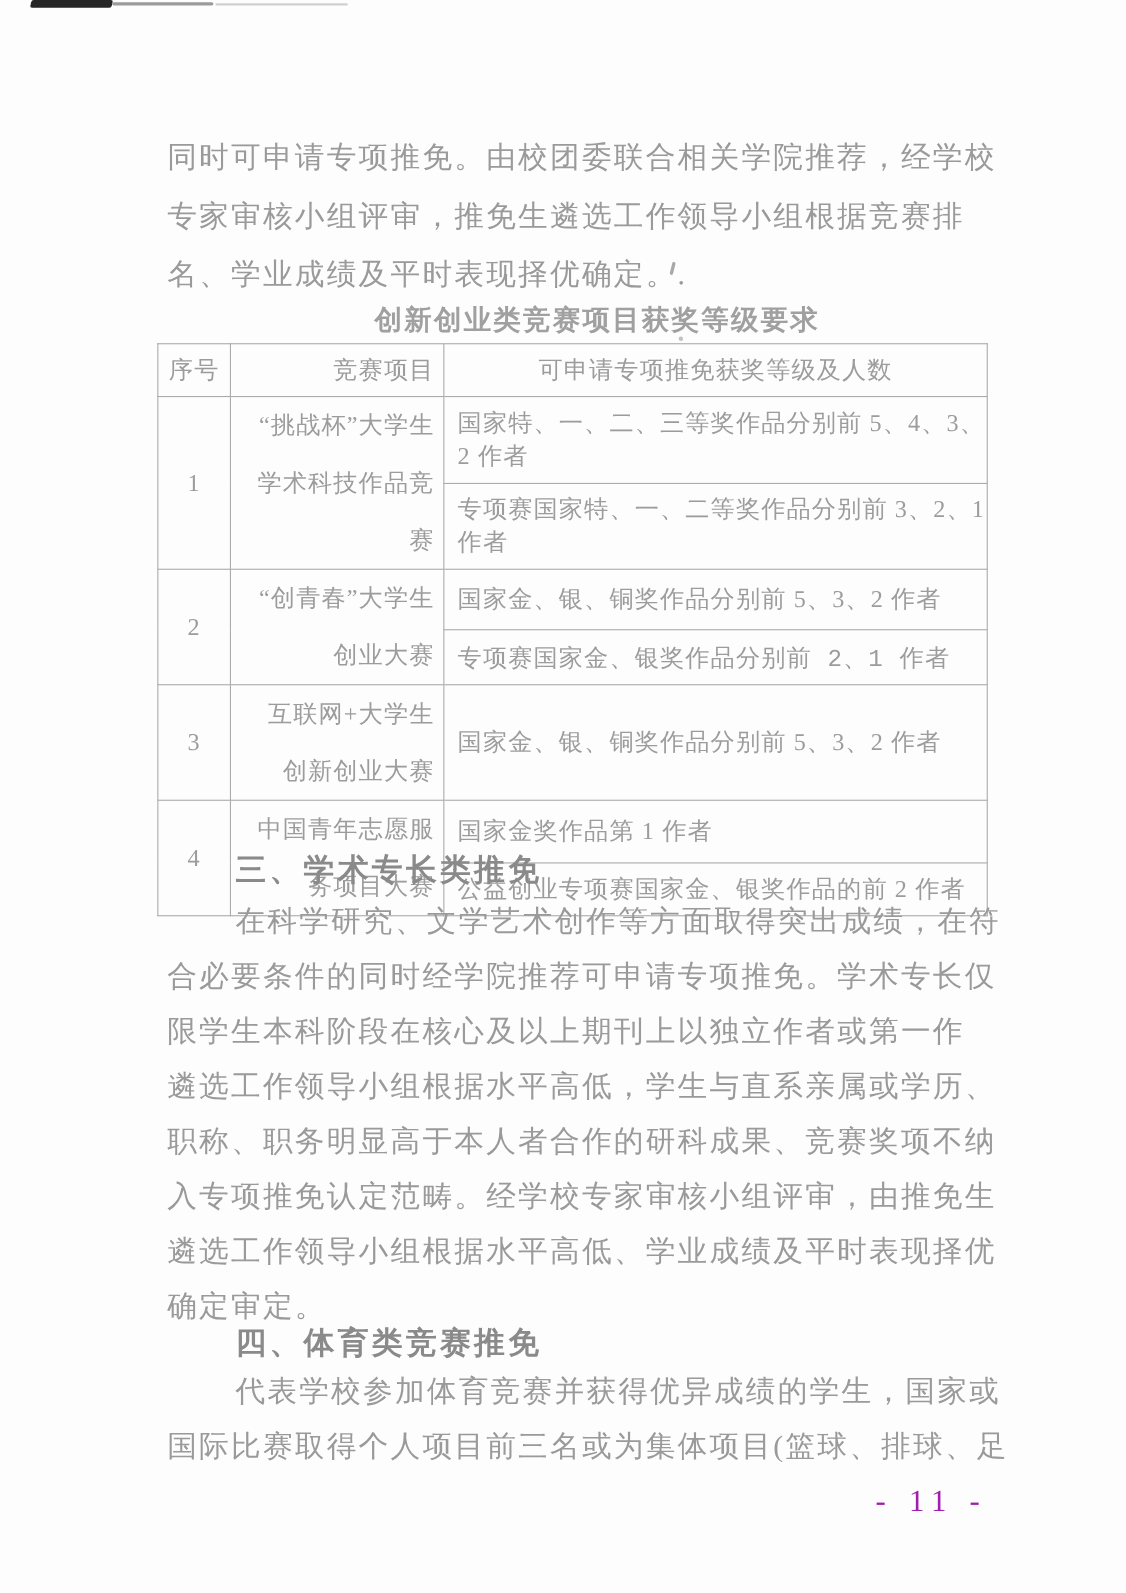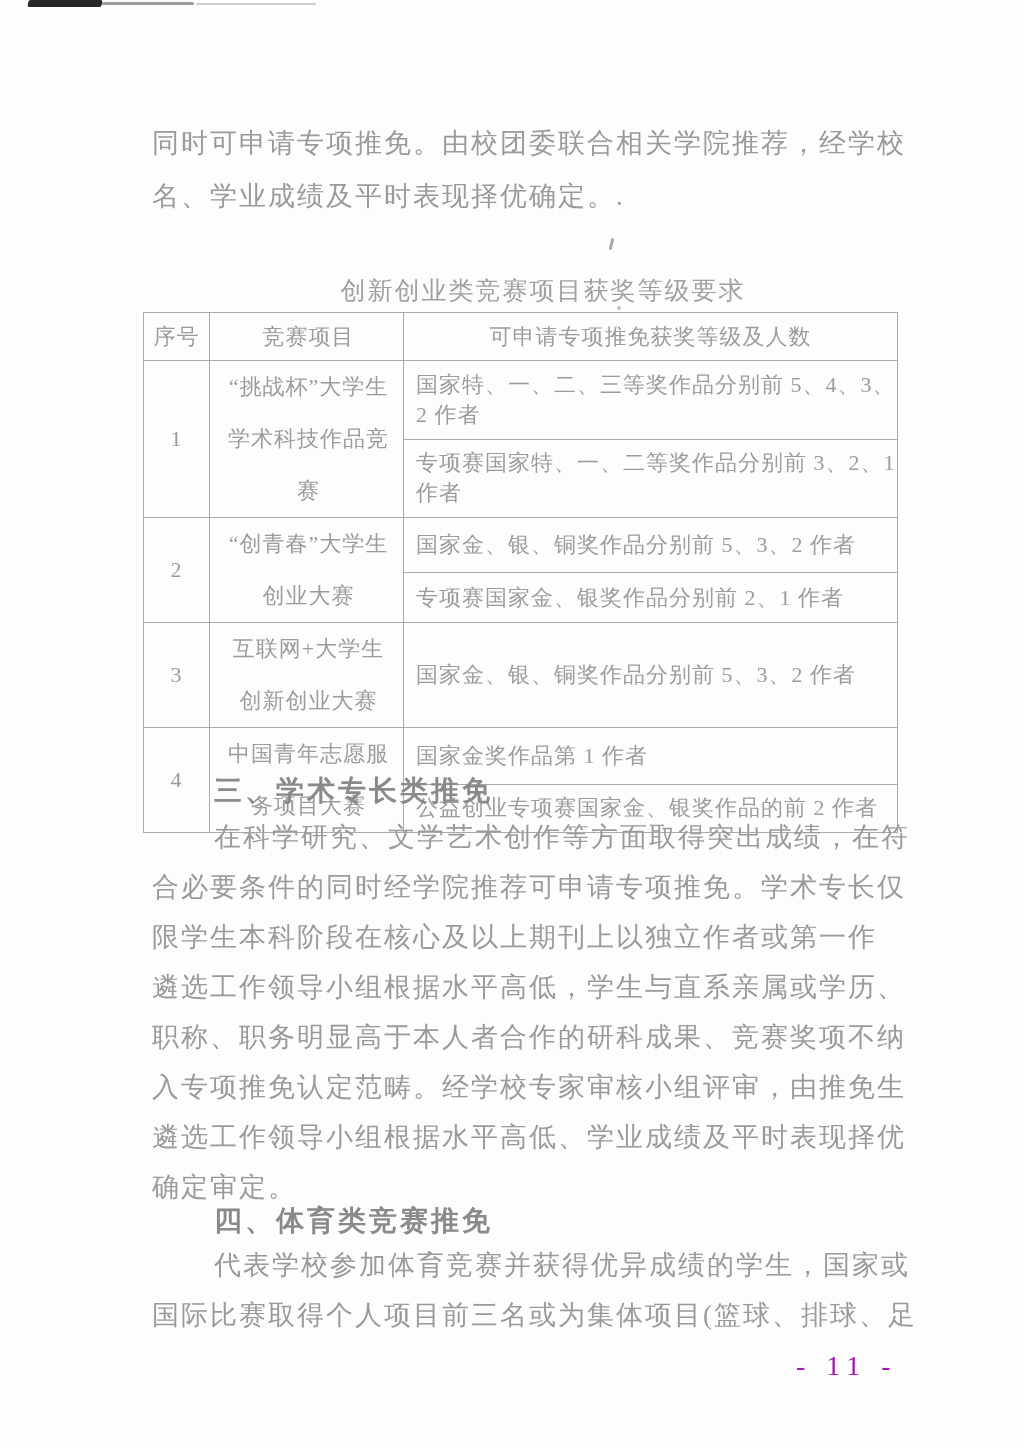--- a/index.html
+++ b/index.html
@@ -42,42 +42,42 @@
     white-space: nowrap;
     text-align: justify;
   }
   .para .line.indent { padding-left: 62px; }
 
   #intro-para { top: 117px; }
 
   .table-title {
     position: absolute; left: 152px; top: 274px; width: 736px;
     text-align: center; text-indent: 46px;
-    font-size: 25px; letter-spacing: 2px; color: #a0a0a0;
+    font-size: 25px; letter-spacing: 2px; color: #a0a0a0; font-weight: bold;
   }
 
   table.award-table {
     position: absolute; left: 143px; top: 312px;
     width: 754px; border-collapse: collapse; table-layout: fixed; border-radius: 24px;
   }
   table.award-table td {
     border: 1px solid #ababab;
     font-size: 22px; letter-spacing: 1px;
     color: #9c9c9c;
     vertical-align: middle;
     overflow: hidden;
   }
   td.col-no   { width: 66px;  text-align: center; }
-  td.col-proj { width: 194px; text-align: center; padding: 0 8px 0 12px; line-height: 52px; }
+  td.col-proj { width: 194px; text-align: right; padding: 0 8px 0 12px; line-height: 52px; }
   td.col-crit { width: 494px; text-align: left; padding-left: 12px; }
   td.col-crit.center-h { text-align: center; padding-left: 0; }
   tr.h-hdr { height: 48px; }
   tr.h-52  { height: 52px; }
   tr.h-46  { height: 46px; }
-  tr.h-47  { height: 47px; }
+  tr.h-47  { height: 47px; font-family: Liberation Mono, monospace; }
   tr.h-98  { height: 98px; }
   tr.h-53  { height: 53px; }
   tr.h-45  { height: 45px; }
 
   .sec-heading {
     position: absolute; left: 214px;
     font-size: 28px; font-weight: 700;
     letter-spacing: 3px; color: #8a8a8a;
     font-family: "Liberation Sans", "DejaVu Sans", sans-serif;
     white-space: nowrap;
@@ -101,20 +101,21 @@
 <div class="page">
 
   <div class="scan-dark"></div>
   <div class="scan-light"></div>
   <div class="scan-faint"></div>
   <div class="stray-tick"></div>
   <div class="stray-dot"></div>
 
   <div class="para" id="intro-para">
     <div class="line">同时可申请专项推免。由校团委联合相关学院推荐，经学校</div>
+    <div class="line">专家审核小组评审，推免生遴选工作领导小组根据竞赛排</div>
     <div class="line">名、学业成绩及平时表现择优确定。.</div>
   </div>
 
   <div class="table-title">创新创业类竞赛项目获奖等级要求</div>
 
   <table class="award-table">
     <tbody>
         <tr class="h-hdr">
       <td class="col-no">序号</td>
       <td class="col-proj" style="line-height:normal;">竞赛项目</td>

